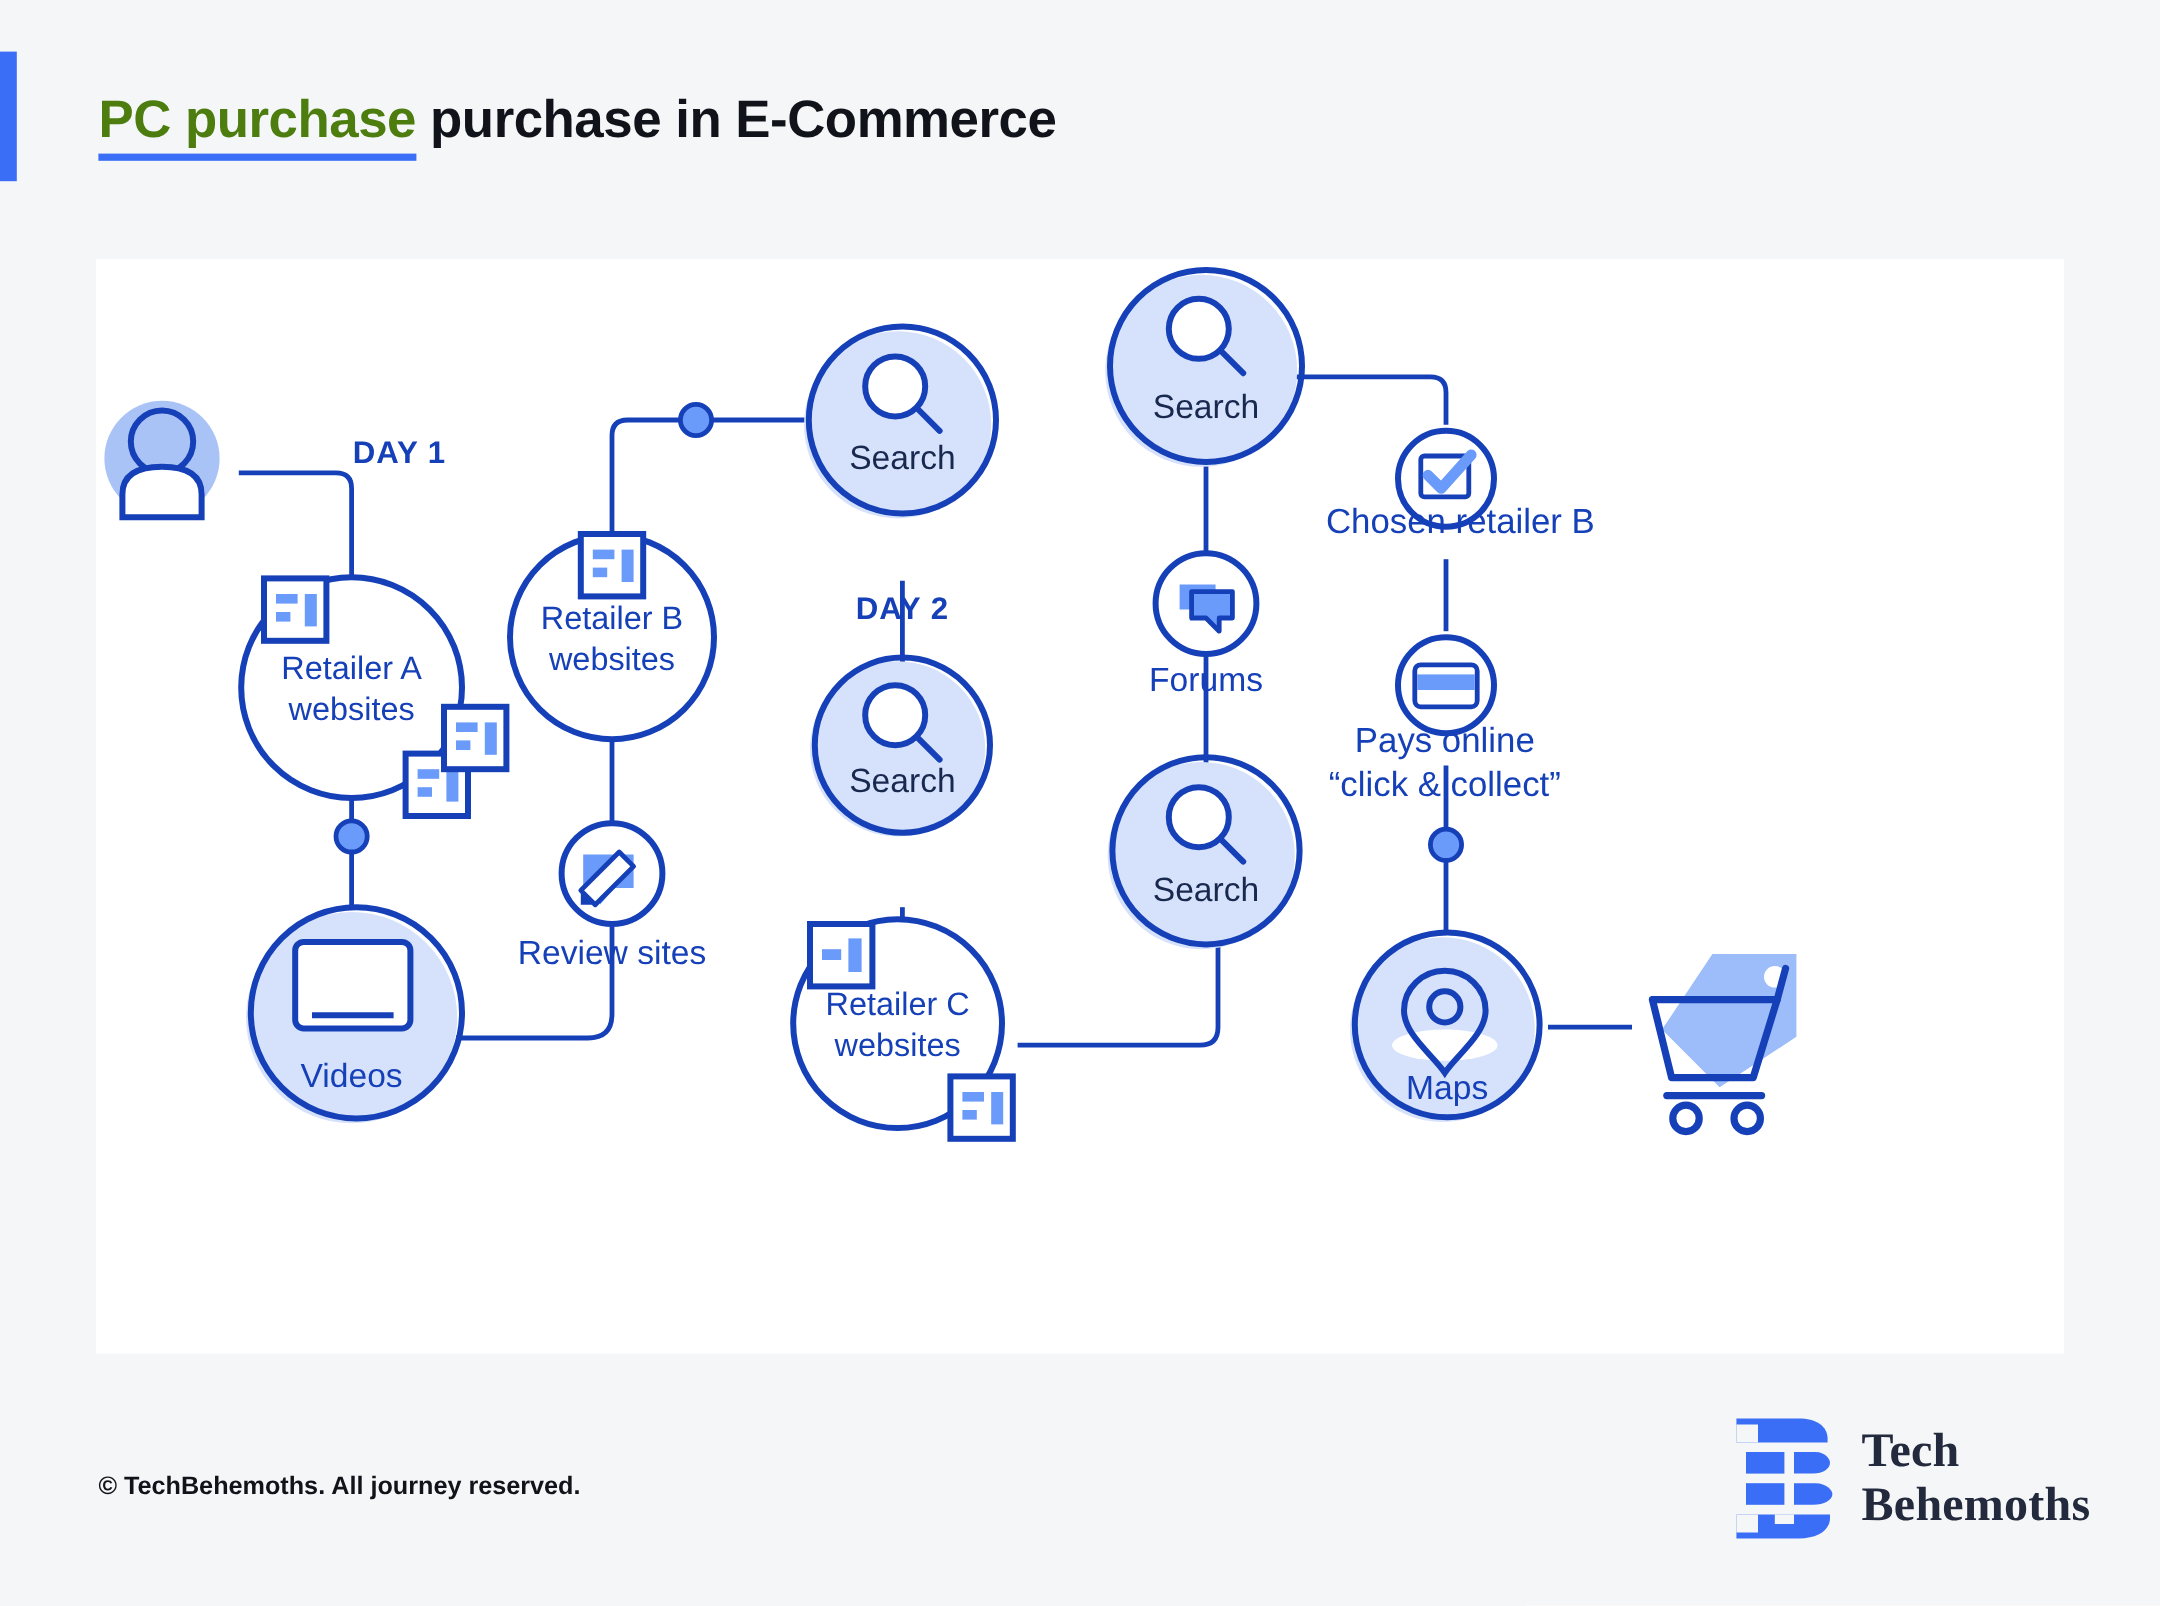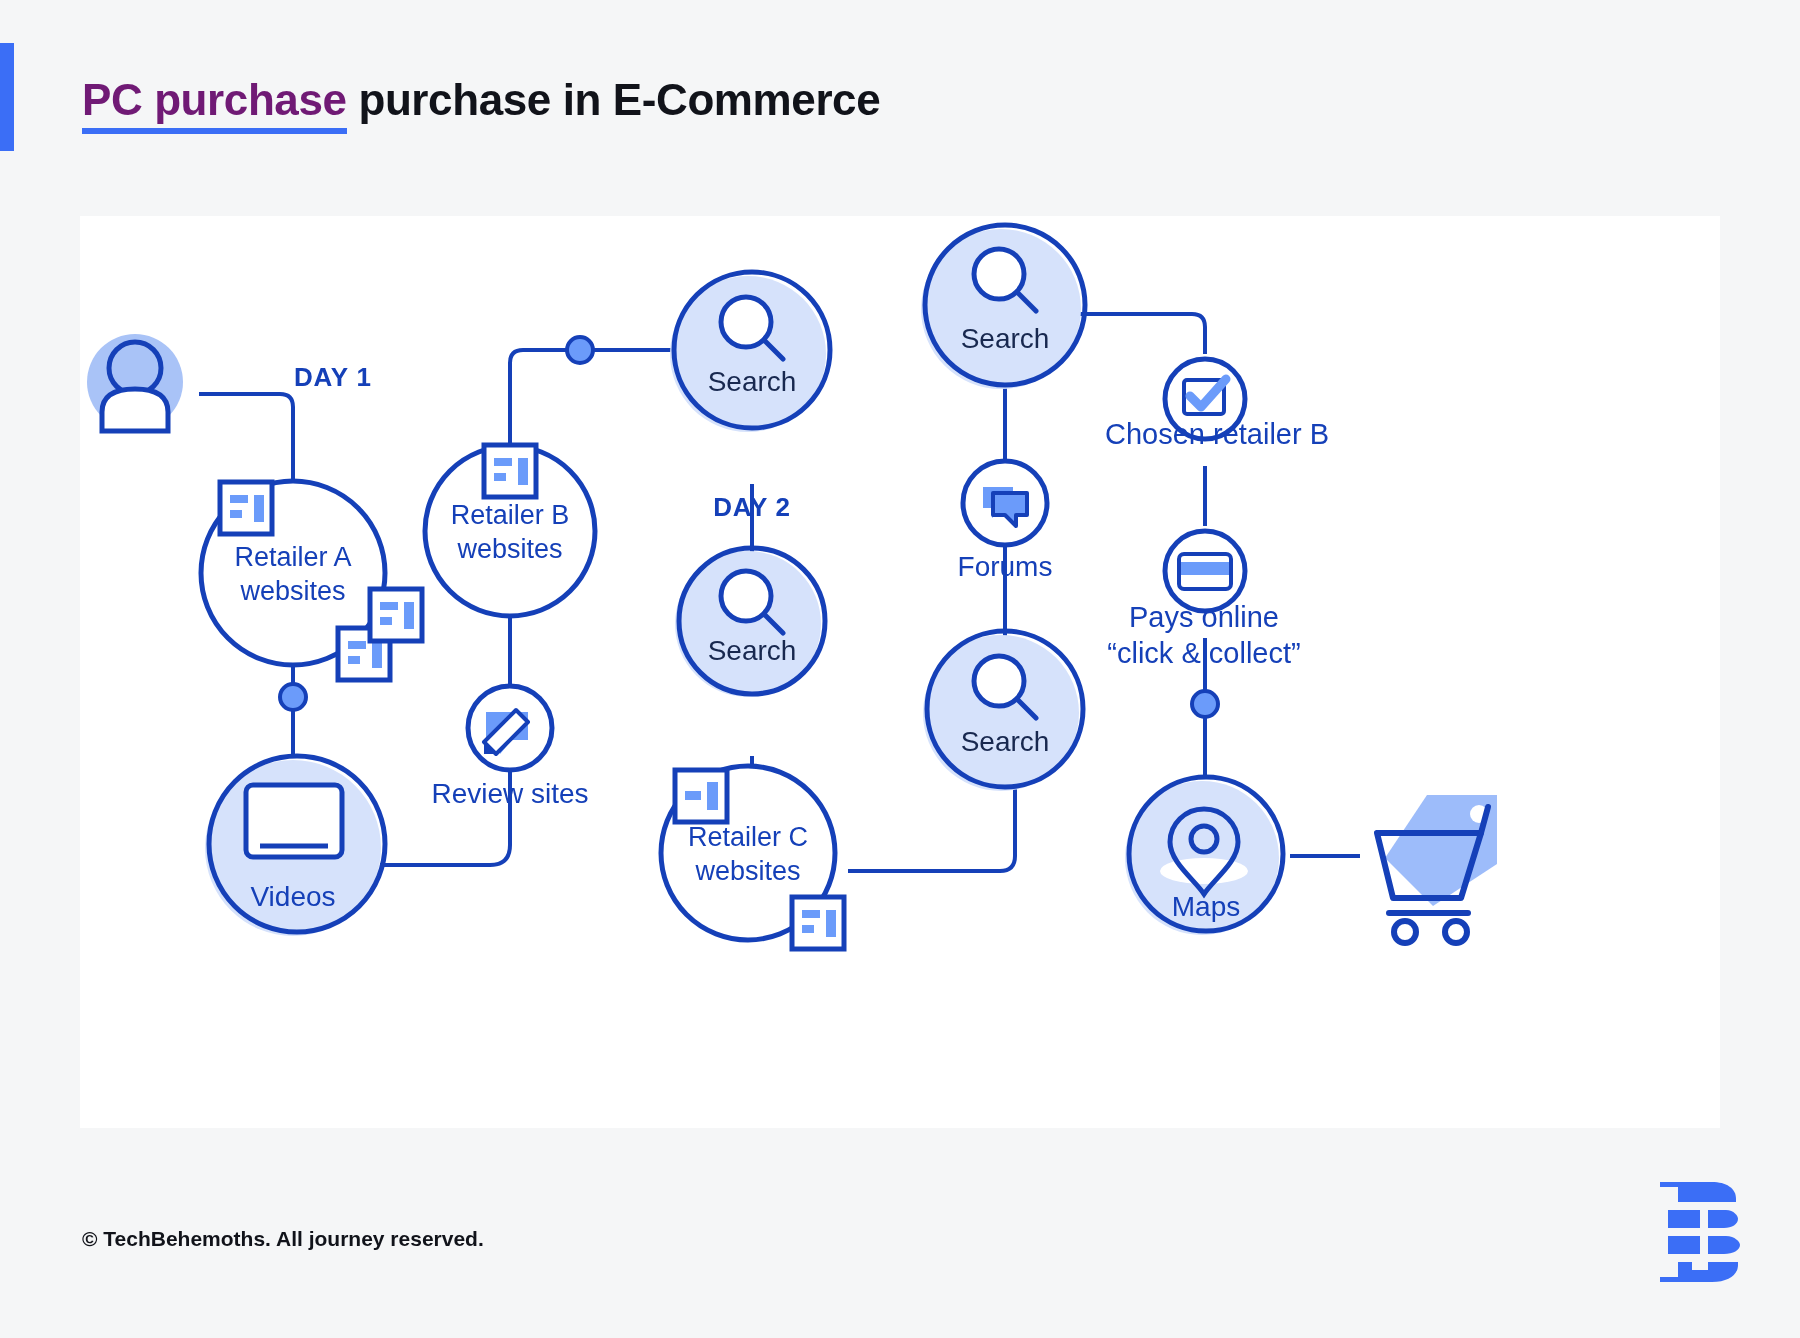--- a/index.html
+++ b/index.html
@@ -13,21 +13,21 @@
   .accent-bar{
     position:absolute;left:0;top:43px;width:14px;height:108px;
     background:#3b6ef6;
   }
   .title{
     position:absolute;left:82px;top:75px;
     font-size:44px;font-weight:700;color:#11131a;
     letter-spacing:-0.4px;white-space:nowrap;
   }
   .title .hl{
-    color:#701a75;
+    color:#4d7c0f;
     border-bottom:6px solid #3b6ef6;
     padding-bottom:4px;
   }
   .canvas{
     position:absolute;left:80px;top:216px;
     width:1640px;height:912px;
     background:#ffffff;
   }
   .canvas svg{display:block;}
   .footer{
@@ -275,13 +275,17 @@
     <path d="M4 4 L56 4 C70 4 80 10 80 21 L80 24 L4 24 Z" fill="#3b6ef6"></path>
     <path d="M4 9 L4 24 L22 24 L22 9 Z" fill="#f5f6f7"></path>
     <rect x="12" y="32" width="32" height="18" fill="#3b6ef6"></rect>
     <path d="M52 32 L70 32 C78 32 82 38 82 41 C82 46 76 50 68 50 L52 50 Z" fill="#3b6ef6"></path>
     <rect x="12" y="58" width="32" height="18" fill="#3b6ef6"></rect>
     <path d="M52 58 L70 58 C79 58 84 64 84 67 C84 72 77 76 68 76 L52 76 Z" fill="#3b6ef6"></path>
     <path d="M4 104 L56 104 C72 104 82 97 82 87 L82 84 L4 84 Z" fill="#3b6ef6"></path>
     <path d="M4 84 L4 99 L22 99 L22 84 Z" fill="#f5f6f7"></path>
     <rect x="36" y="84" width="16" height="8" fill="#f5f6f7"></rect>
   </svg>
+  <div class="words">
+    <div>Tech</div>
+    <div>Behemoths</div>
+  </div>
 </div>
 
 </body></html>

